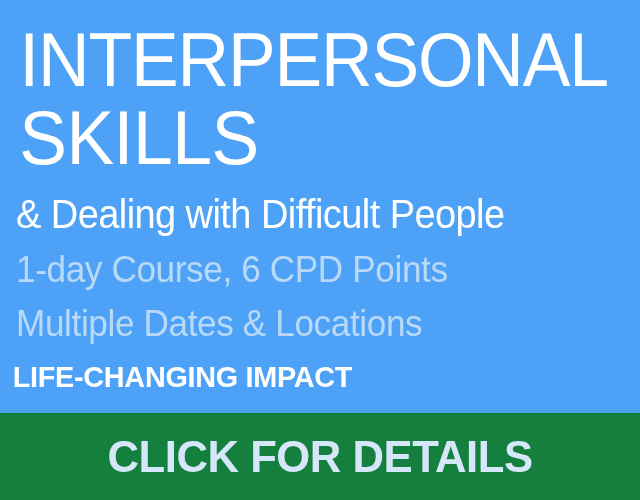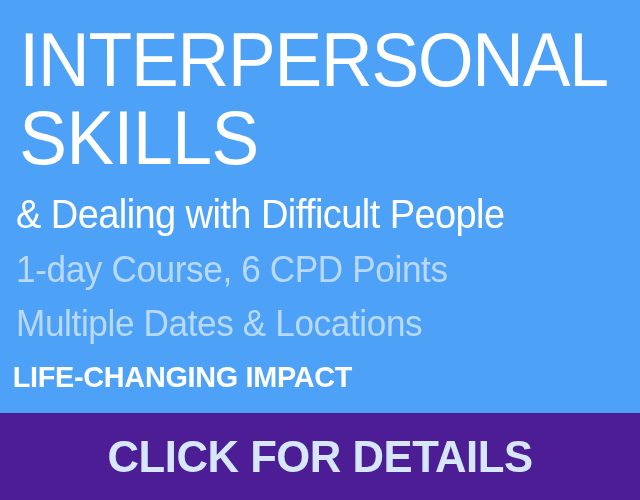--- a/index.html
+++ b/index.html
@@ -106,21 +106,21 @@
     margin-top: 18px;
   }
 
   
   .cta-bar {
     position: absolute;
     left: 0;
     top: 413px;
     width: 640px;
     height: 87px;
-    background: #4c1d95;
+    background: #15803d;
     display: flex;
     align-items: center;
     justify-content: center;
     cursor: pointer;
     box-sizing: border-box;
   }
 
   .cta-label {
     color: #d6e7fa;
     font-weight: 700;

